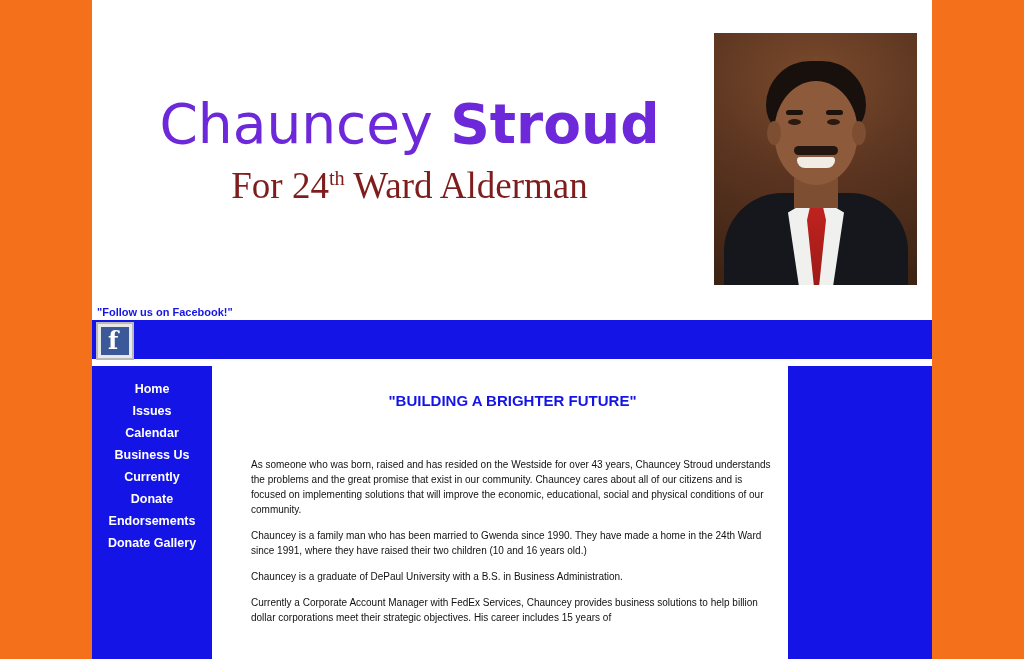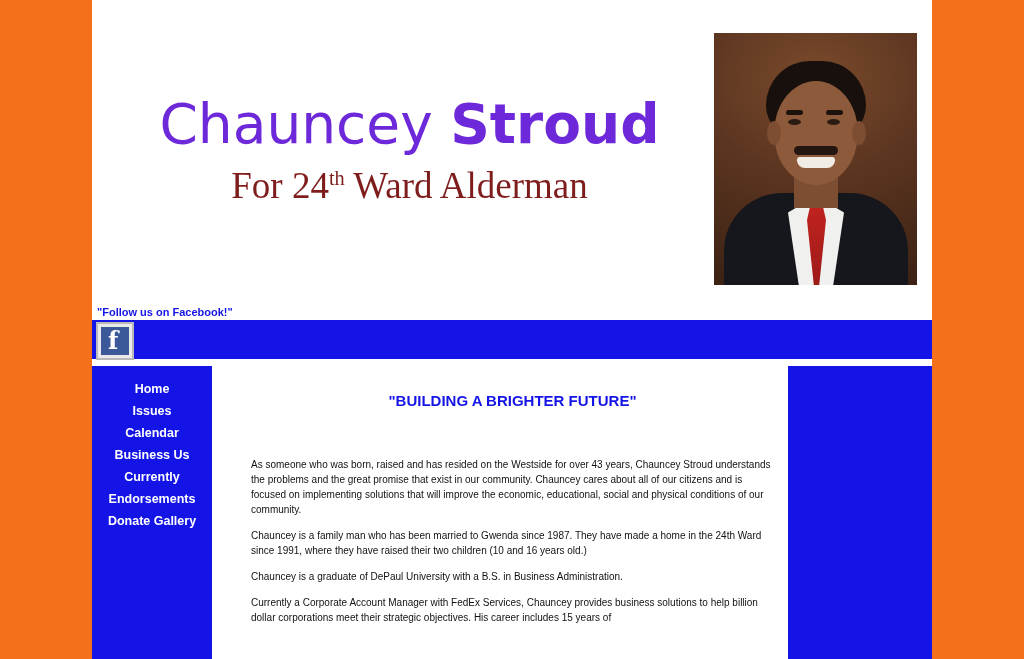--- a/index.html
+++ b/index.html
@@ -284,28 +284,29 @@
   </div>
 
   <div class="content-row">
 
     <div class="sidebar">
       <a class="nav-item" href="#">Home</a>
       <a class="nav-item" href="#">Issues</a>
       <a class="nav-item" href="#">Calendar</a>
       <a class="nav-item" href="#">Business Us</a>
       <a class="nav-item" href="#">Currently</a>
+      <a class="nav-item" href="#">Donate</a>
       <a class="nav-item" href="#">Endorsements</a>
       <a class="nav-item" href="#">Donate Gallery</a>
     </div>
 
     <div class="main">
       <div class="headline">"BUILDING A BRIGHTER FUTURE"</div>
       <p class="para first">As someone who was born, raised and has resided on the Westside for over 43 years, Chauncey Stroud understands the problems and the great promise that exist in our community. Chauncey cares about all of our citizens and is focused on implementing solutions that will improve the economic, educational, social and physical conditions of our community.</p>
-      <p class="para">Chauncey is a family man who has been married to Gwenda since 1987. They have made a home in the 24th Ward since 1991, where they have raised their two children (10 and 16 years old.)</p>
+      <p class="para">Chauncey is a family man who has been married to Gwenda since 1990. They have made a home in the 24th Ward since 1991, where they have raised their two children (10 and 16 years old.)</p>
       <p class="para">Chauncey is a graduate of DePaul University with a B.S. in Business Administration.</p>
       <p class="para">Currently a Corporate Account Manager with FedEx Services, Chauncey provides business solutions to help billion dollar corporations meet their strategic objectives. His career includes 15 years of</p>
     </div>
 
     <div class="right-col"></div>
   </div>
 
 </div>
 
 </body></html>

